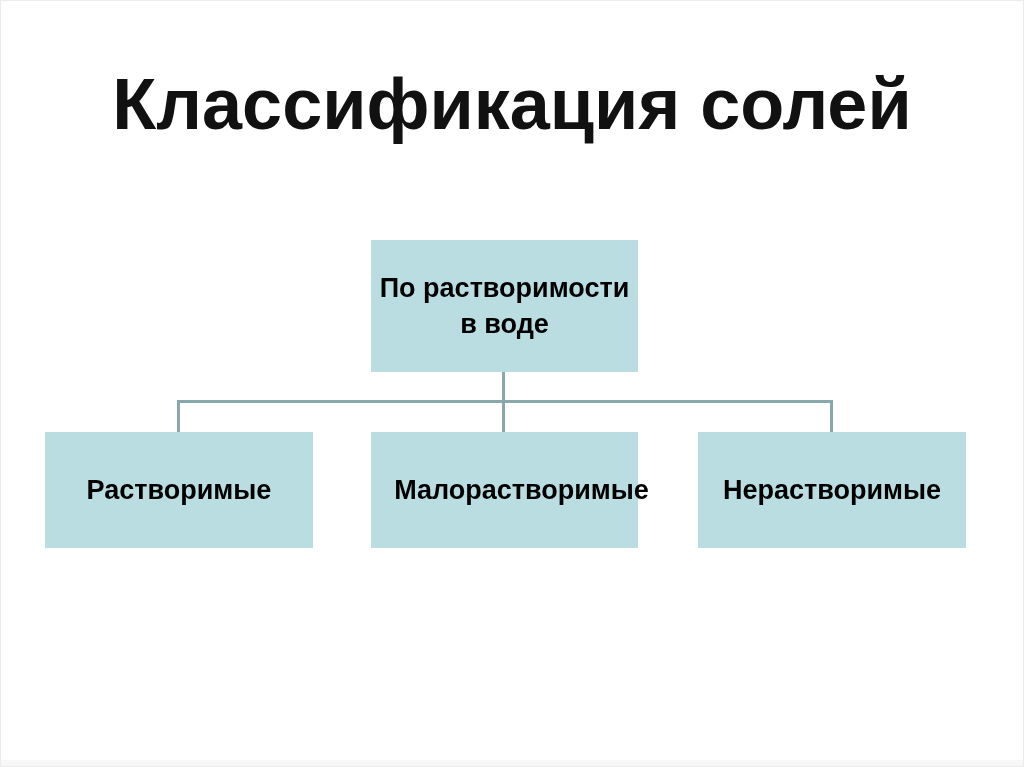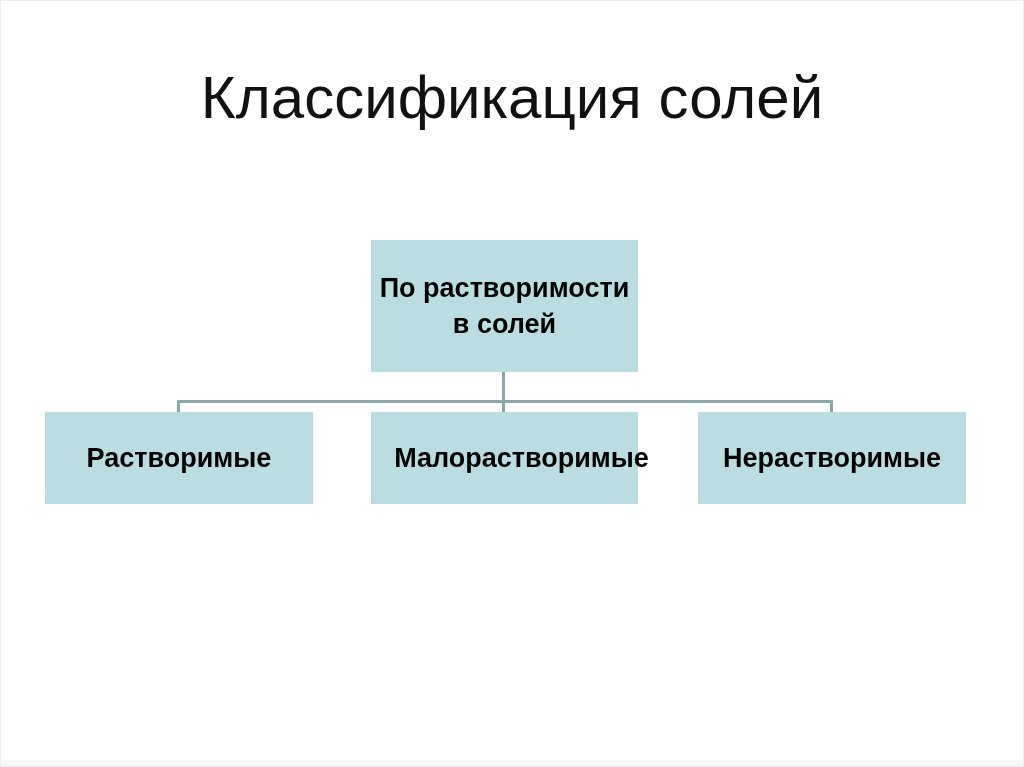--- a/index.html
+++ b/index.html
@@ -16,42 +16,42 @@
     box-sizing: border-box;
     overflow: hidden;
     font-family: "Liberation Sans", sans-serif;
   }
   .slide-title {
     position: absolute;
     top: 62px;
     left: 0;
     width: 100%;
     text-align: center;
-    font-size: 60px;
-    font-weight: 400;
+    font-size: 72px;
+    font-weight: 700;
     letter-spacing: 0px;
     color: var(--title-color, #111111);
     margin: 0;
   }
   .node {
     position: absolute;
     background: var(--box-fill, #b9dde1);
     color: var(--text-color, #000000);
     font-weight: 700;
     font-size: 27px;
     line-height: 1.35;
     display: flex;
     align-items: center;
     justify-content: center;
     text-align: center;
     box-sizing: border-box;
     padding: 4px 6px;
   }
   .node-root  { left: 370px; top: 239px; width: 267px; height: 132px; }
-  .node-child { top: 411px; height: 92px; }
+  .node-child { top: 431px; height: 116px; }
   .node-left  { left: 44px;  width: 268px; }
   .node-mid   { left: 370px; width: 267px; padding-left: 40px; }
   .node-right { left: 697px; width: 268px; align-items: center; }
 
   .connector {
     position: absolute;
     background: var(--connector-color, #88a8ac);
   }
   .conn-root-stub   { left: 501px; top: 371px; width: 3px;  height: 60px; }
   .conn-horizontal  { left: 176px; top: 399px; width: 656px; height: 3px; }
@@ -73,21 +73,21 @@
 <div class="slide">
 
   <h1 class="slide-title">Классификация солей</h1>
 
   <div class="connector conn-root-stub"></div>
   <div class="connector conn-horizontal"></div>
   <div class="connector conn-drop-left"></div>
   <div class="connector conn-drop-right"></div>
 
   <div class="node node-root">
-    <span>По растворимости в солей</span>
+    <span>По растворимости в воде</span>
   </div>
 
   <div class="node node-child node-left">
     <span>Растворимые</span>
   </div>
 
   <div class="node node-child node-mid">
     <span>Малорастворимые</span>
   </div>
 

